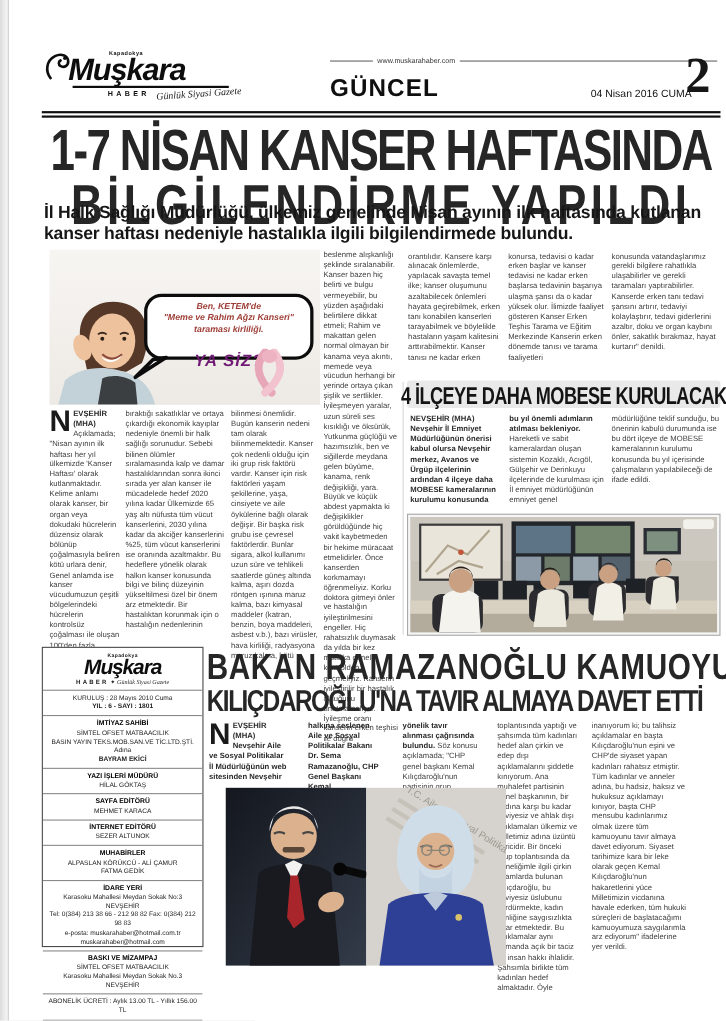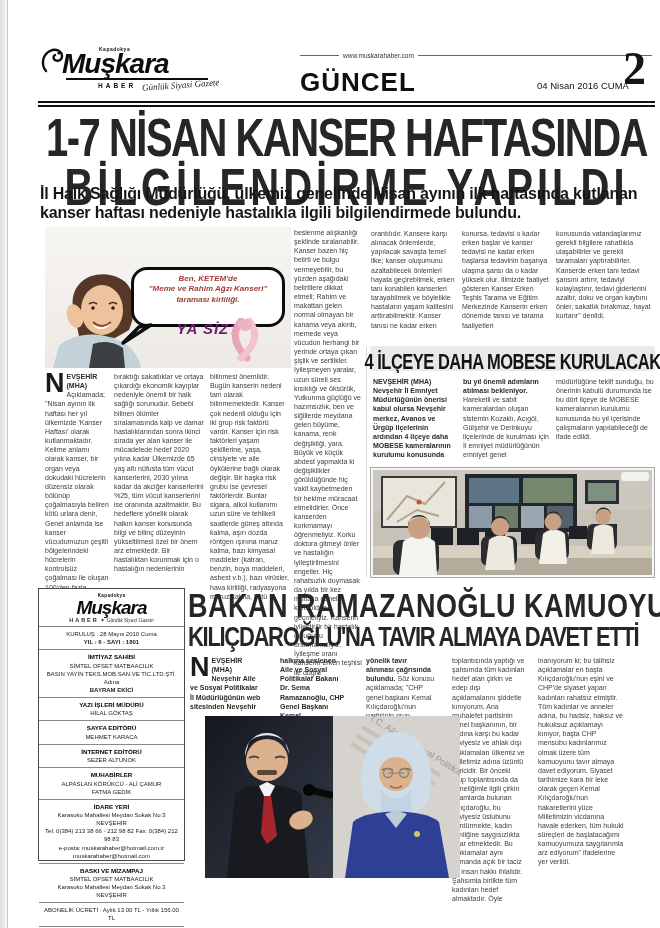--- a/index.html
+++ b/index.html
@@ -12,21 +12,21 @@
 
   
   .logo-region{font-size:5px;font-weight:bold;letter-spacing:.5px;color:#111;}
   .logo-name{font-size:28px;font-weight:bold;font-style:italic;letter-spacing:-1px;color:#0d0d0d;white-space:nowrap;}
   .logo-underline{height:2px;background:#0d0d0d;}
   .logo-haber{font-size:6.5px;font-weight:bold;letter-spacing:3px;color:#0d0d0d;}
   .logo-tagline{font-family:"Liberation Serif",serif;font-style:italic;font-size:9px;transform:rotate(-4deg);color:#222;white-space:nowrap;}
   .url-row{display:flex;align-items:center;width:352px;}
   .url-row .ln{flex:1;height:1px;background:#666;}
   .url-text{font-size:6.5px;color:#333;padding:0 4px;white-space:nowrap;}
-  .section-name{font-size:26px;font-weight:bold;letter-spacing:1px;color:#0f0f0f;}
+  .section-name{font-size:22px;font-weight:bold;letter-spacing:1px;color:#0f0f0f;}
   .date-text{font-size:9.5px;color:#111;white-space:nowrap;}
   .page-num{font-family:"Liberation Serif",serif;font-size:46px;font-weight:bold;color:#161616;line-height:1;}
   .rule2{height:2px;background:#101010;}
 
   
   .bighead{font-weight:bold;color:#262626;white-space:nowrap;text-align:center;transform-origin:center top;}
   .h1a{font-size:40px;letter-spacing:-1.5px;transform:scaleY(1.32);}
   .h1b{font-size:40px;letter-spacing:4px;transform:scaleY(1.28);}
   .subhead{font-size:16px;font-weight:bold;line-height:1.18;color:#161616;letter-spacing:-.2px;}
 

